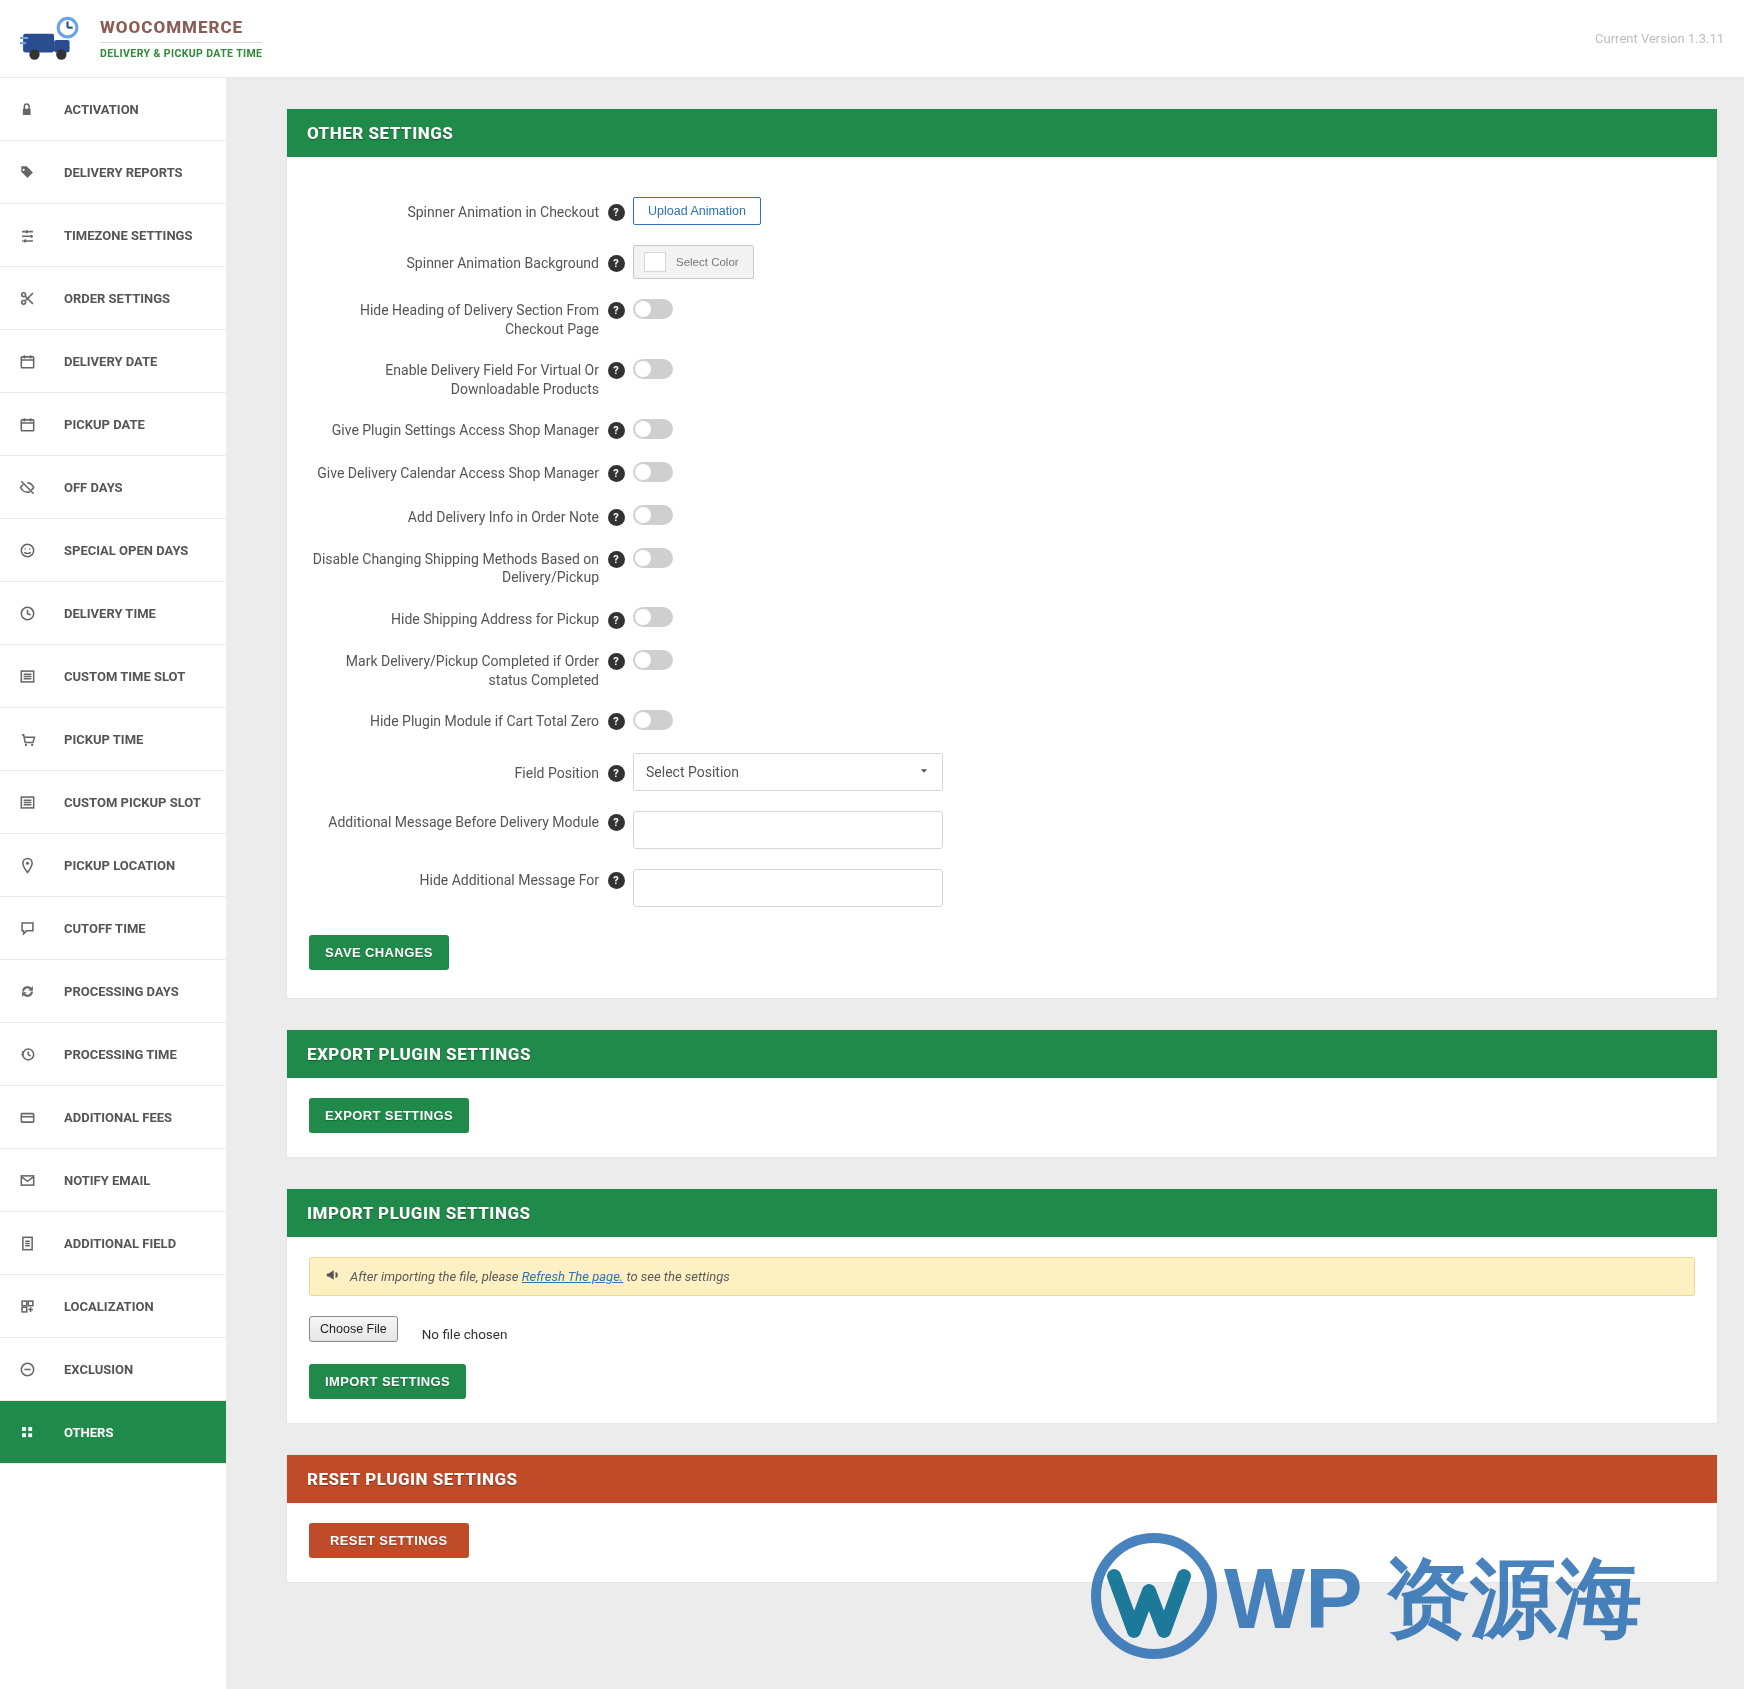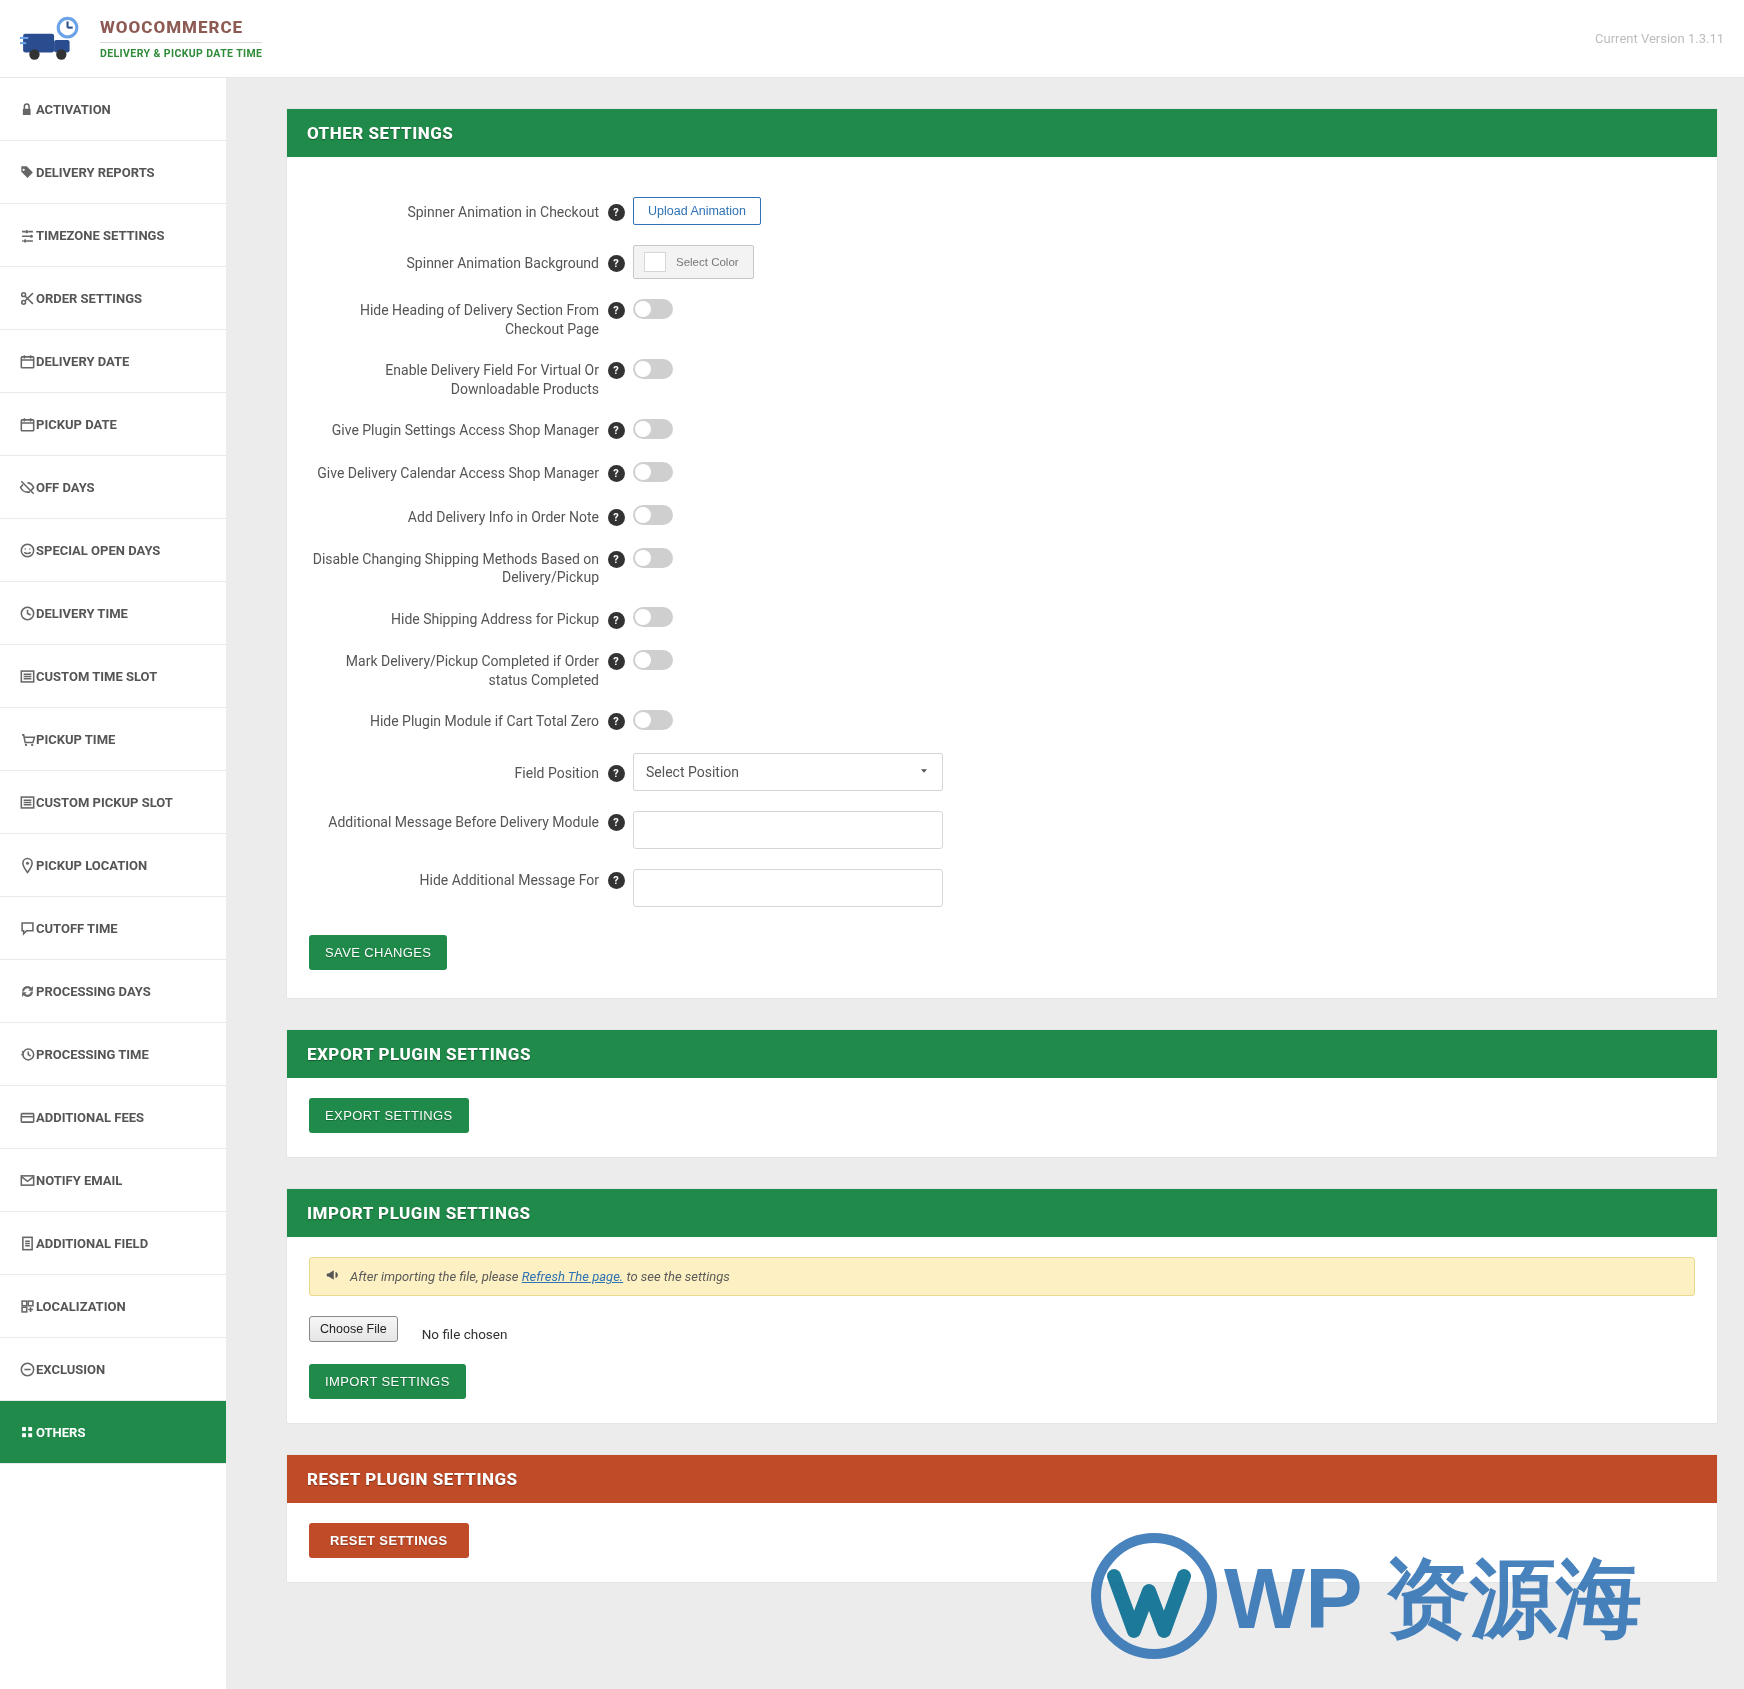--- a/index.html
+++ b/index.html
@@ -6,21 +6,21 @@
   body { font-family: -apple-system, "Segoe UI", Roboto, Arial, sans-serif; font-size: 13px; color: #444; background: #fff; width: 1744px; }
   .topbar { height: 78px; border-bottom: 1px solid #e8e8e8; display:flex; align-items:center; padding: 0 20px 0 16px; justify-content:space-between; background:#fff;}
   .brand { display:flex; align-items:center; gap: 14px;}
   .logo-box { width:70px; height:55px; display:flex; align-items:center; justify-content:center;}
   .brand-text { display:flex; flex-direction:column; line-height:1.1; }
   .brand-title { font-weight:800; color:#8d5a54; letter-spacing:1px; font-size:17px;}
   .brand-sub { font-weight:700; color:#2f8a3a; font-size:10.5px; letter-spacing:0.4px; border-top:1px solid #d8d8d8; padding-top:5px; margin-top:5px;}
   .version { color:#bdbdbd; font-size:13px; }
   .layout { display:flex; }
   .sidebar { width: 226px; background:#fff; }
-  .side-item { display:flex; align-items:center; gap:0; padding: 0 18px; height:63px; border-bottom:1px solid #eaeaea; font-weight:700; color:#555; font-size:13px; cursor:pointer; position:relative; text-transform:uppercase;}
+  .side-item { display:flex; align-items:center; gap:28px; padding: 0 18px; height:63px; border-bottom:1px solid #eaeaea; font-weight:700; color:#555; font-size:13px; cursor:pointer; position:relative; text-transform:uppercase;}
   .side-item .ic { width:18px; height:18px; display:flex; align-items:center; justify-content:center; color:#666; flex:0 0 18px;}
   .side-item.active { background:#1f8a49; color:#fff;}
   .side-item.active .ic { color:#fff;}
   .side-item.active::after{ content:""; position:absolute; right:-22px; top:0; border-top:31.5px solid transparent; border-bottom:31.5px solid transparent; border-left:22px solid #1f8a49;}
   .content { flex:1; background:#ececec; padding: 30px 26px 60px 60px; min-height: 1611px;}
   .panel { background:#fff; border:1px solid #e5e5e5; border-radius:2px; margin-bottom: 30px; }
   .panel-head { color:#fff; font-weight:800; letter-spacing:0.5px; padding: 14px 20px; font-size:17px; text-shadow: 0 1px 1px rgba(0,0,0,0.35);}
   .head-green { background:#1f8a49;}
   .head-red { background:#bf4b29;}
   .panel-body { padding: 22px 22px 28px 22px;}
@@ -32,21 +32,21 @@
   .help { width:17px; height:17px; border-radius:50%; background:#333; color:#fff; font-size:11px; font-weight:700; display:flex; align-items:center; justify-content:center;}
   .row-ctrl { flex: 0 0 310px;}
   .btn-outline { border:1px solid #2f72b5; color:#2f72b5; background:#fff; padding: 6px 14px; font-size:12.5px; border-radius:2px; cursor:pointer;}
   .btn-color { border:1px solid #c8c8c8; background:#f3f3f3; color:#777; padding:6px 14px; font-size:11.5px; border-radius:2px; cursor:pointer; display:inline-flex; align-items:center;}
   .btn-color::before { content:""; width:20px; height:18px; background:#fff; border:1px solid #d6d6d6; margin-right:10px; margin-left:-4px;}
   .toggle { width:40px; height:20px; background:#cfcfcf; border-radius:20px; position:relative; cursor:pointer; border:none;}
   .toggle::after { content:""; position:absolute; left:2px; top:2px; width:16px; height:16px; background:#fff; border-radius:50%;}
   .select { width:100%; height:38px; border:1px solid #d6d6d6; border-radius:2px; background:#fff; display:flex; align-items:center; justify-content:space-between; padding:0 12px; color:#555; font-size:14px; cursor:pointer;}
   .select .chev { color:#555;}
   .textinput { width:100%; height:38px; border:1px solid #d6d6d6; border-radius:3px; padding:0 10px; font-size:14px;}
-  .btn-primary { background:#1f8a49; color:#fff; font-weight:400; border:none; padding: 10px 16px; border-radius:3px; letter-spacing:0.4px; font-size:13px; cursor:pointer; text-shadow:0 1px 1px rgba(0,0,0,0.25);}
+  .btn-primary { background:#1f8a49; color:#fff; font-weight:700; border:none; padding: 10px 16px; border-radius:3px; letter-spacing:0.4px; font-size:13px; cursor:pointer; text-shadow:0 1px 1px rgba(0,0,0,0.25);}
   .btn-danger { background:#bf4b29; color:#fff; font-weight:800; border:none; padding: 10px 21px; border-radius:3px; letter-spacing:0.4px; font-size:13px; cursor:pointer; text-shadow:0 1px 1px rgba(0,0,0,0.25);}
   .notice { background:#fdf0c2; border:1px solid #e9d98c; border-radius:3px; padding:10px 14px; font-size:13px; color:#5a5a5a; font-style:italic; display:flex; align-items:center; gap:10px; margin-bottom:20px;}
   .notice a { color:#2f72b5; text-decoration:underline;}
   .file-row { display:flex; align-items:flex-end; gap:24px; margin-bottom:22px;}
   .file-btn { border:1px solid #888; background:linear-gradient(#f7f7f7,#e5e5e5); padding:5px 10px; font-size:12.5px; border-radius:3px; cursor:pointer; color:#222;}
   .file-txt { color:#333; font-size:13.5px;}
   .watermark { position:absolute; right:20px; bottom:20px; pointer-events:none; opacity:0.88;}
 </style>
 </head>
 <body>

